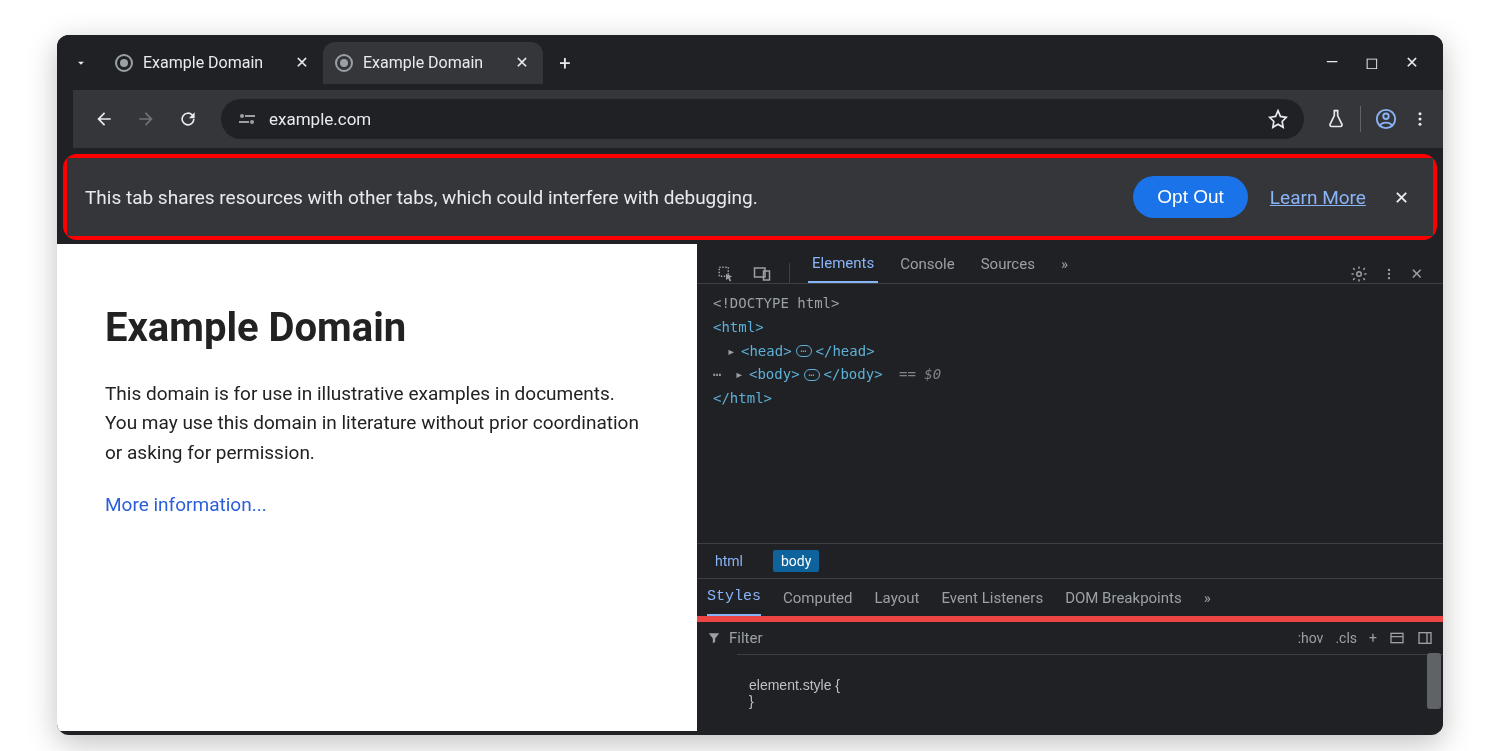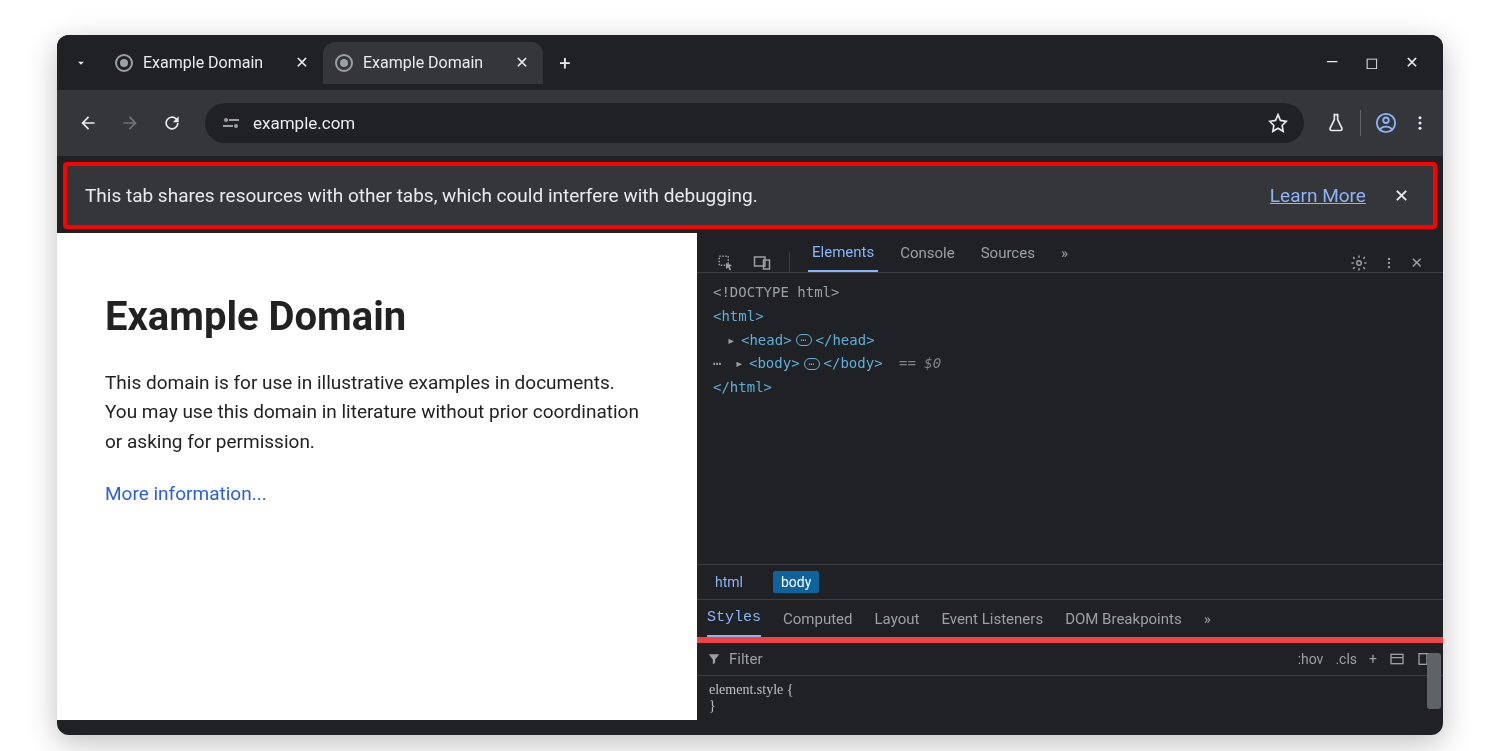--- a/index.html
+++ b/index.html
@@ -86,26 +86,27 @@
 .window-controls {
   margin-left: auto;
   display: flex;
   gap: 22px;
   padding-right: 22px;
   color: #e8eaed;
 }
 .window-controls span { width: 18px; text-align: center; }
 
 .toolbar {
-  height: 66px;
+  height: 58px;
   background: #35363a;
   display: flex;
   align-items: center;
   padding: 0 14px;
   gap: 8px;
+  margin-left: 16px;
 }
 .nav-btn {
   width: 34px; height: 34px;
   display: flex; align-items: center; justify-content: center;
   color: #e8eaed;
   border-radius: 50%;
 }
 .nav-btn.disabled { color: #6f7378; }
 .nav-btn svg { width: 20px; height: 20px; fill: currentColor; }
 .omnibox {
@@ -128,21 +129,21 @@
   color: #e8eaed;
   padding-left: 6px;
 }
 .toolbar-right .divider {
   width: 1px; height: 26px; background: #5f6368;
 }
 
 .infobar-wrap {
   border: 4px solid #ff0000;
   margin: 6px 6px 4px 6px;
-  border-radius: 4px;
+  border-radius: 14px;
 }
 .infobar {
   background: #35363a;
   color: #e8eaed;
   display: flex;
   align-items: center;
   padding: 18px 18px;
   gap: 22px;
   font-size: 19px;
 }
@@ -242,25 +243,26 @@
   gap: 10px;
   color: #9aa0a6;
 }
 .dt-filter .fbox {
   flex:1; background: transparent;
   display:flex; align-items:center; gap:8px;
   color:#9aa0a6;
 }
 .dt-filter .tools { display:flex; gap:12px; align-items:center; font-size:14px; }
 .dt-styles {
-  font-family: Liberation Serif, serif;
+  font-family: Liberation Sans, sans-serif;
   font-size: 14px;
-  padding: 6px 12px;
+  padding: 22px 12px;
   color: #bdc1c6;
   border-top: 1px solid #3c4043;
+  margin-left: 40px;
 }
 .scrollbar {
   position:absolute; right:2px; top:618px; width:14px; height:56px;
   background:#5f6368; border-radius:3px;
 }
 svg { display:block; }
 </style>
 </head>
 <body>
 
@@ -342,20 +344,21 @@
             <circle cx="12" cy="12" r="2"></circle>
             <circle cx="12" cy="19" r="2"></circle>
           </svg>
       </span>
     </div>
   </div>
 
   <div class="infobar-wrap">
     <div class="infobar">
       <span class="msg">This tab shares resources with other tabs, which could interfere with debugging.</span>
+      <button class="btn-primary">Opt Out</button>
       <a class="link">Learn More</a>
       <span class="close-x">✕</span>
     </div>
   </div>
 
   <div class="content">
 
     <div class="page">
       <h1>Example Domain</h1>
       <p>This domain is for use in illustrative examples in documents. You may use this domain in literature without prior coordination or asking for permission.</p>

